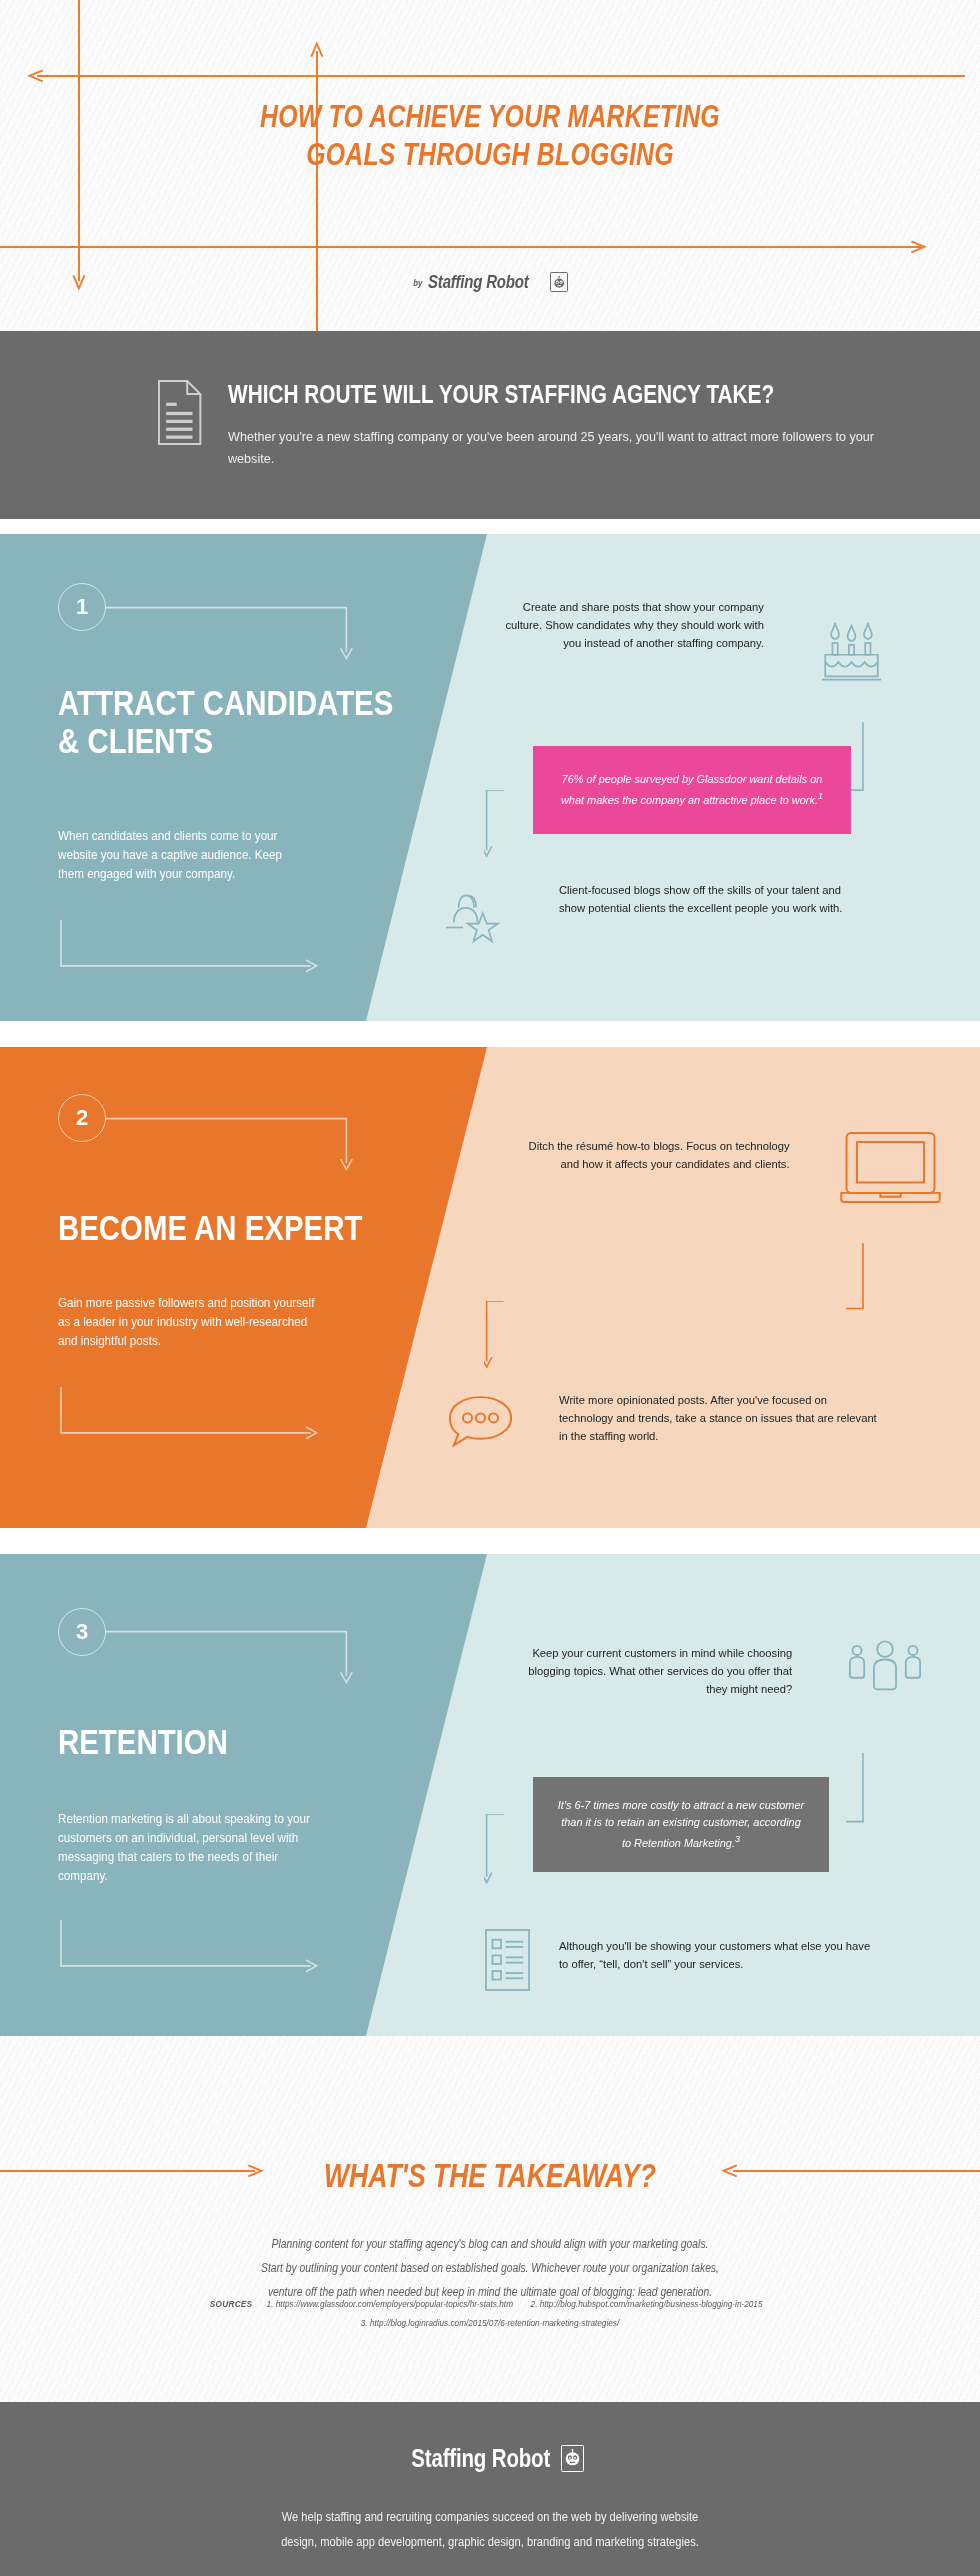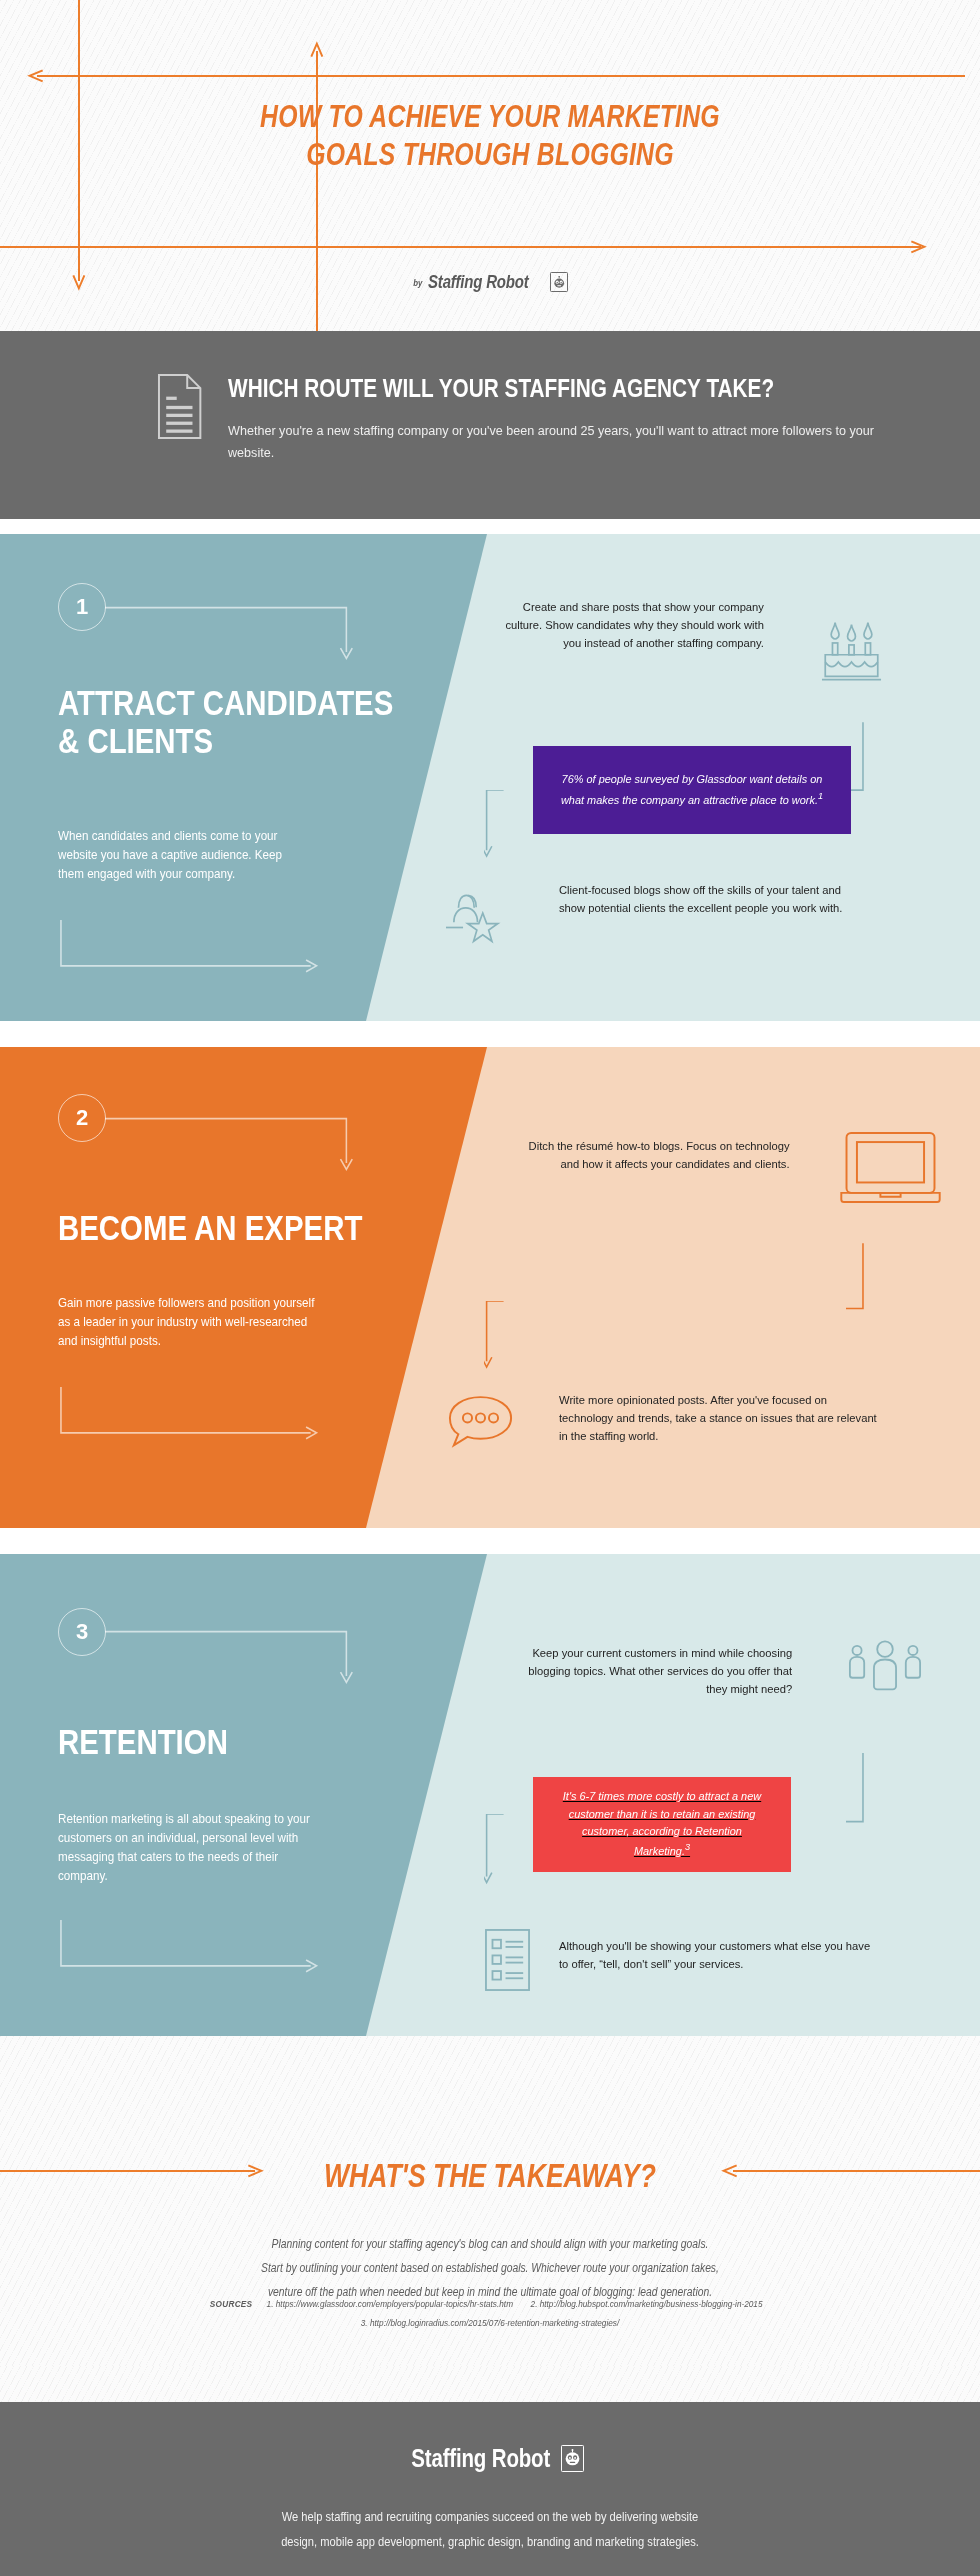--- a/index.html
+++ b/index.html
@@ -55,21 +55,21 @@
   .robot-badge{
     width:17.6px;height:20px;border:1.3px solid #6b6b6b;border-radius:1.3px;
     display:flex;align-items:center;justify-content:center;margin-left:-5.2px;
   }
 
   
   #intro {
     position:absolute; top:331px; left:0; width:980px; height:188px;
     background:#6b6b6b;
   }
-  .intro-inner{ position:absolute; left:157px; top:42px; display:flex; gap:25px; }
+  .intro-inner{ position:absolute; left:157px; top:48px; display:flex; gap:25px; }
   .doc-icon { width:46px; flex:0 0 46px; }
   .intro-title{
     color:#ffffff; font-weight:700; font-size:26px; letter-spacing:0px;
     font-family:"Liberation Sans Narrow","Liberation Sans",sans-serif;
     transform:scaleX(0.80); transform-origin:left top;
     text-transform:uppercase; white-space:nowrap;
   }
   .intro-sub{
     margin-top:15.7px; color:#efefef; font-size:13.7px; line-height:1.62;
     font-family:"Liberation Sans Narrow","Liberation Sans",sans-serif;
@@ -295,21 +295,21 @@
         <path d="M26 0 V104 H0" fill="none" stroke="#8AB4BC" stroke-width="2.4"></path>
       </svg>
     </div>
     <div class="conn" style="left:484px; top:256px;">
       <svg width="19.6" height="72" viewBox="0 0 30 110">
         <path d="M30 0 H4 V92" fill="none" stroke="#8AB4BC" stroke-width="2.4"></path>
         <path d="M-4 86 L4 101 L12 86" fill="none" stroke="#8AB4BC" stroke-width="2.4"></path>
       </svg>
     </div>
 
-    <div class="statbox" style="left:533px; top:212px; width:318px; height:88px; background:#4c1d95;">
+    <div class="statbox" style="left:533px; top:212px; width:318px; height:88px; background:#ec4899;">
       <span><span>76% of people surveyed by Glassdoor want details on what makes the company an attractive place to work.</span><sup>1</sup></span>
     </div>
 
     <span class="icon-abs" style="left:446px; top:354px;">
       <svg width="63" height="58" viewBox="0 0 96 88">
         <path d="M12 52 C12 38 20 30 30 30 C40 30 48 38 48 52" fill="none" stroke="#8AB4BC" stroke-width="2.6"></path>
         <path d="M19 30 C19 18 24 11 31 11 C38 11 43 18 43 30" fill="none" stroke="#8AB4BC" stroke-width="2.6"></path>
         <path d="M34 11 C42 12 46 19 46 29" fill="none" stroke="#8AB4BC" stroke-width="2.6"></path>
         <line x1="0" y1="60" x2="26" y2="60" stroke="#8AB4BC" stroke-width="2.6"></line>
         <path d="M56 38 L62 54 L79 54 L65 64 L70 81 L56 71 L42 81 L47 64 L33 54 L50 54 Z" fill="none" stroke="#8AB4BC" stroke-width="2.6"></path>
@@ -425,21 +425,21 @@
         <path d="M26 0 V105 H0" fill="none" stroke="#8AB4BC" stroke-width="2.4"></path>
       </svg>
     </div>
     <div class="conn" style="left:484px; top:260px;">
       <svg width="19.6" height="75" viewBox="0 0 30 115">
         <path d="M30 0 H4 V96" fill="none" stroke="#8AB4BC" stroke-width="2.4"></path>
         <path d="M-4 90 L4 105 L12 90" fill="none" stroke="#8AB4BC" stroke-width="2.4"></path>
       </svg>
     </div>
 
-    <div class="statbox" style="left:533px; top:223px; width:258px; height:95px; background:#ef4444;text-decoration:underline;">
+    <div class="statbox" style="left:533px; top:223px; width:296px; height:95px; background:#737373;">
       <span><span>It's 6-7 times more costly to attract a new customer than it is to retain an existing customer, according to Retention Marketing.</span><sup>3</sup></span>
     </div>
 
     <span class="icon-abs" style="left:484px; top:374px;">
       <svg width="47" height="64" viewBox="0 0 72 98">
         <rect x="3" y="3" width="66" height="92" fill="none" stroke="#8AB4BC" stroke-width="2.8"></rect>
         <rect x="13" y="18" width="13" height="13" fill="none" stroke="#8AB4BC" stroke-width="2.8"></rect>
         <rect x="13" y="42" width="13" height="13" fill="none" stroke="#8AB4BC" stroke-width="2.8"></rect>
         <rect x="13" y="66" width="13" height="13" fill="none" stroke="#8AB4BC" stroke-width="2.8"></rect>
         <line x1="33" y1="21" x2="60" y2="21" stroke="#8AB4BC" stroke-width="2.8"></line>

